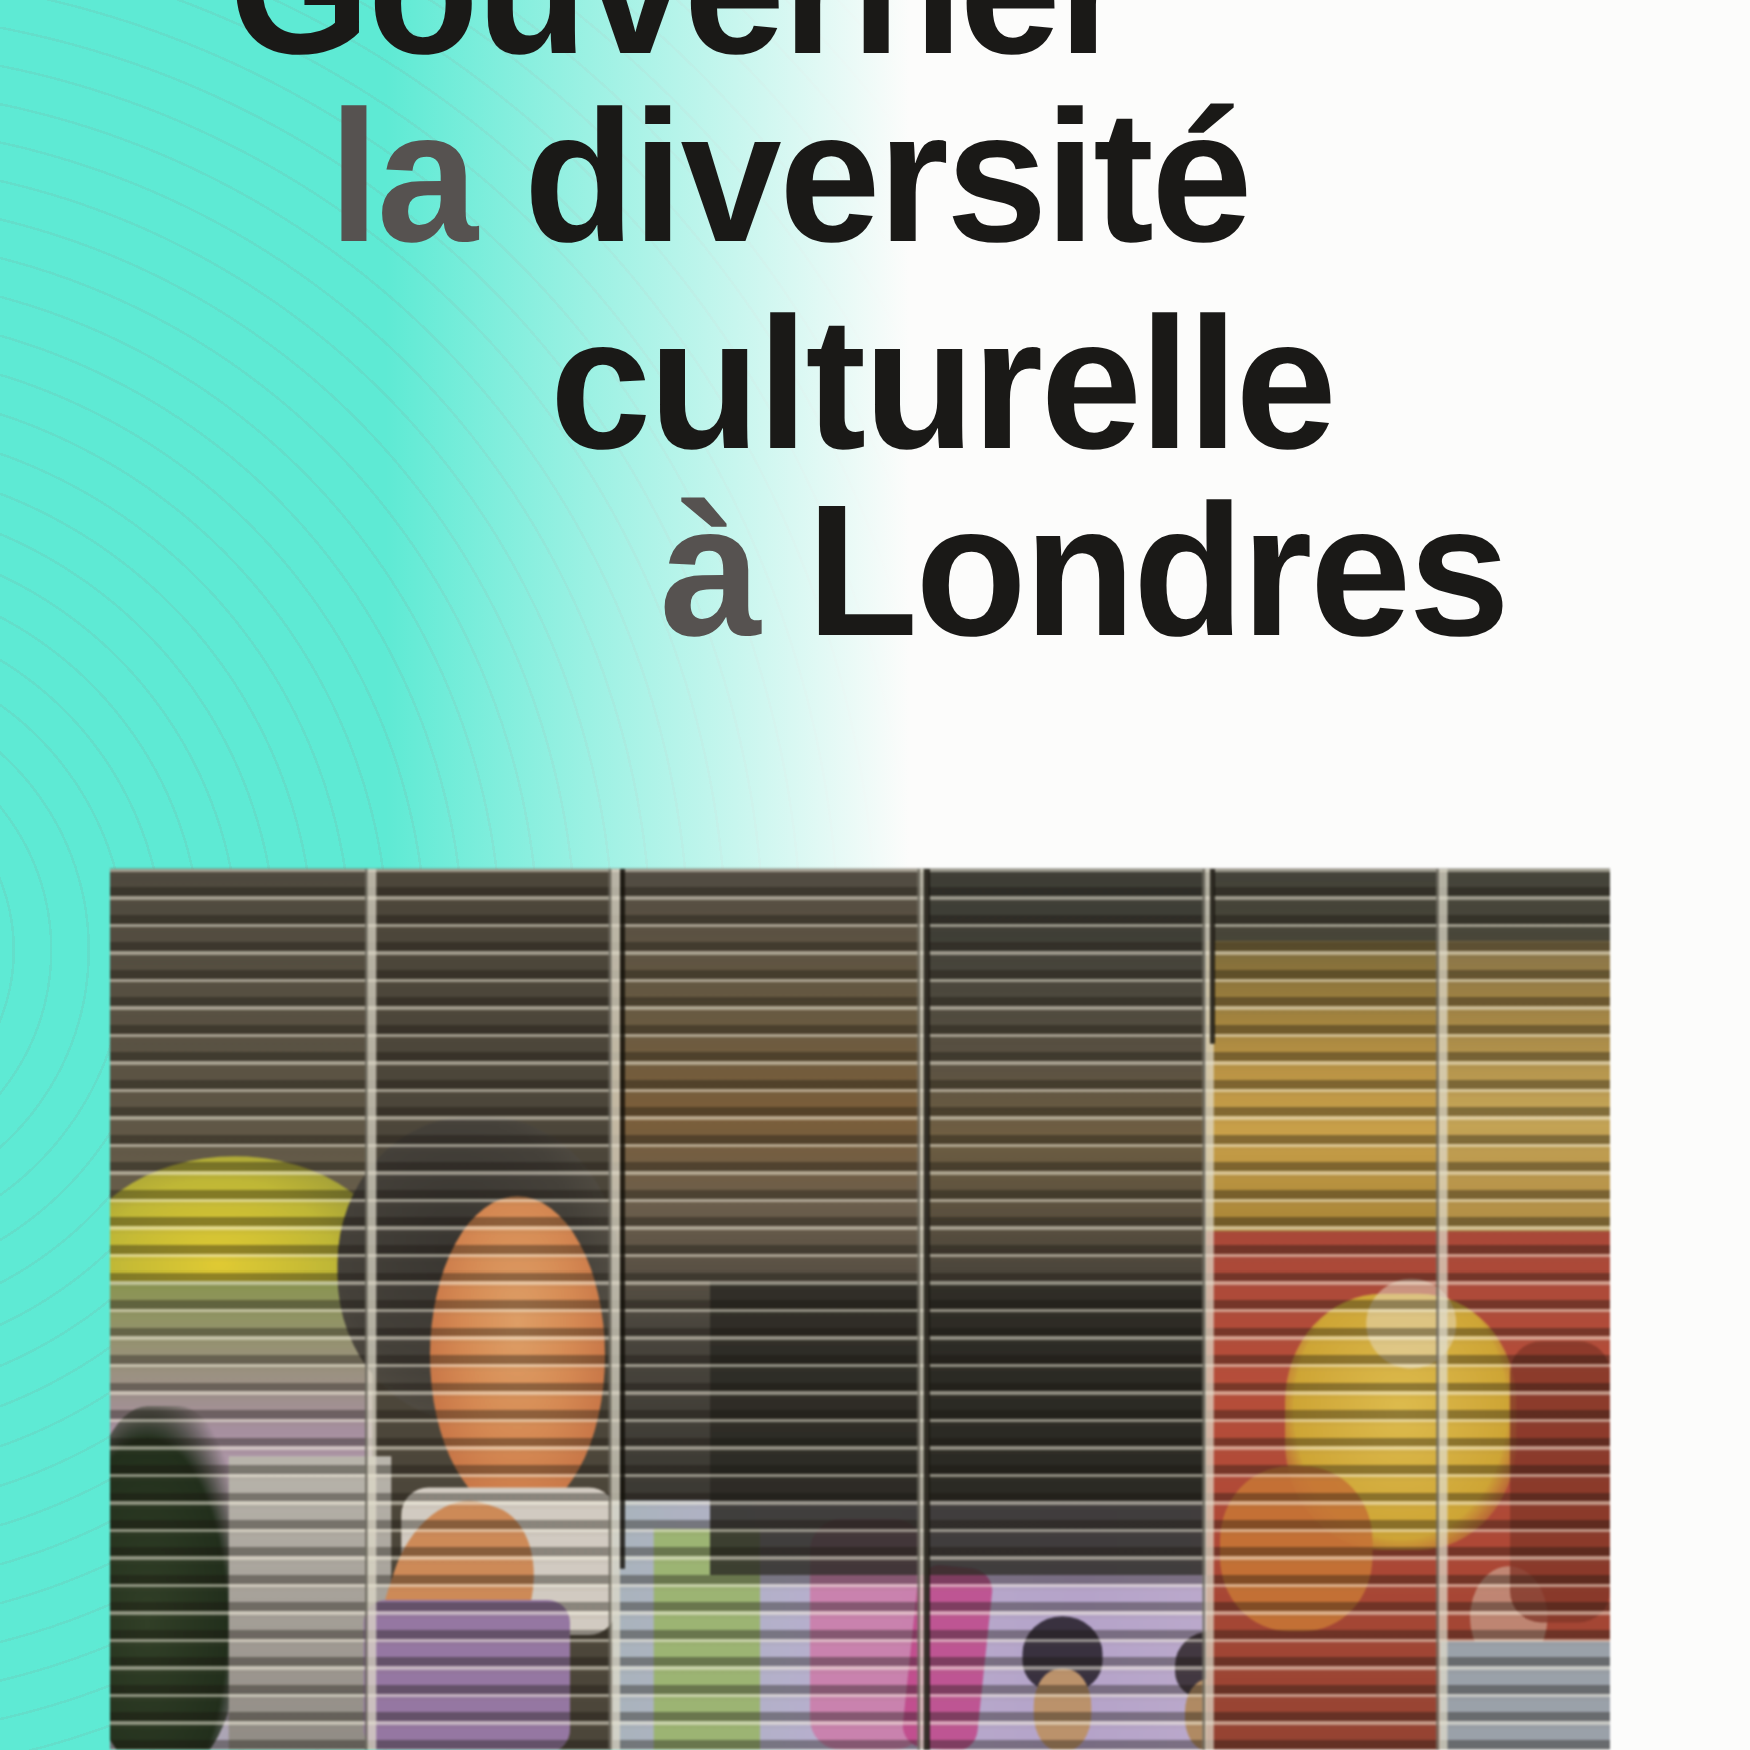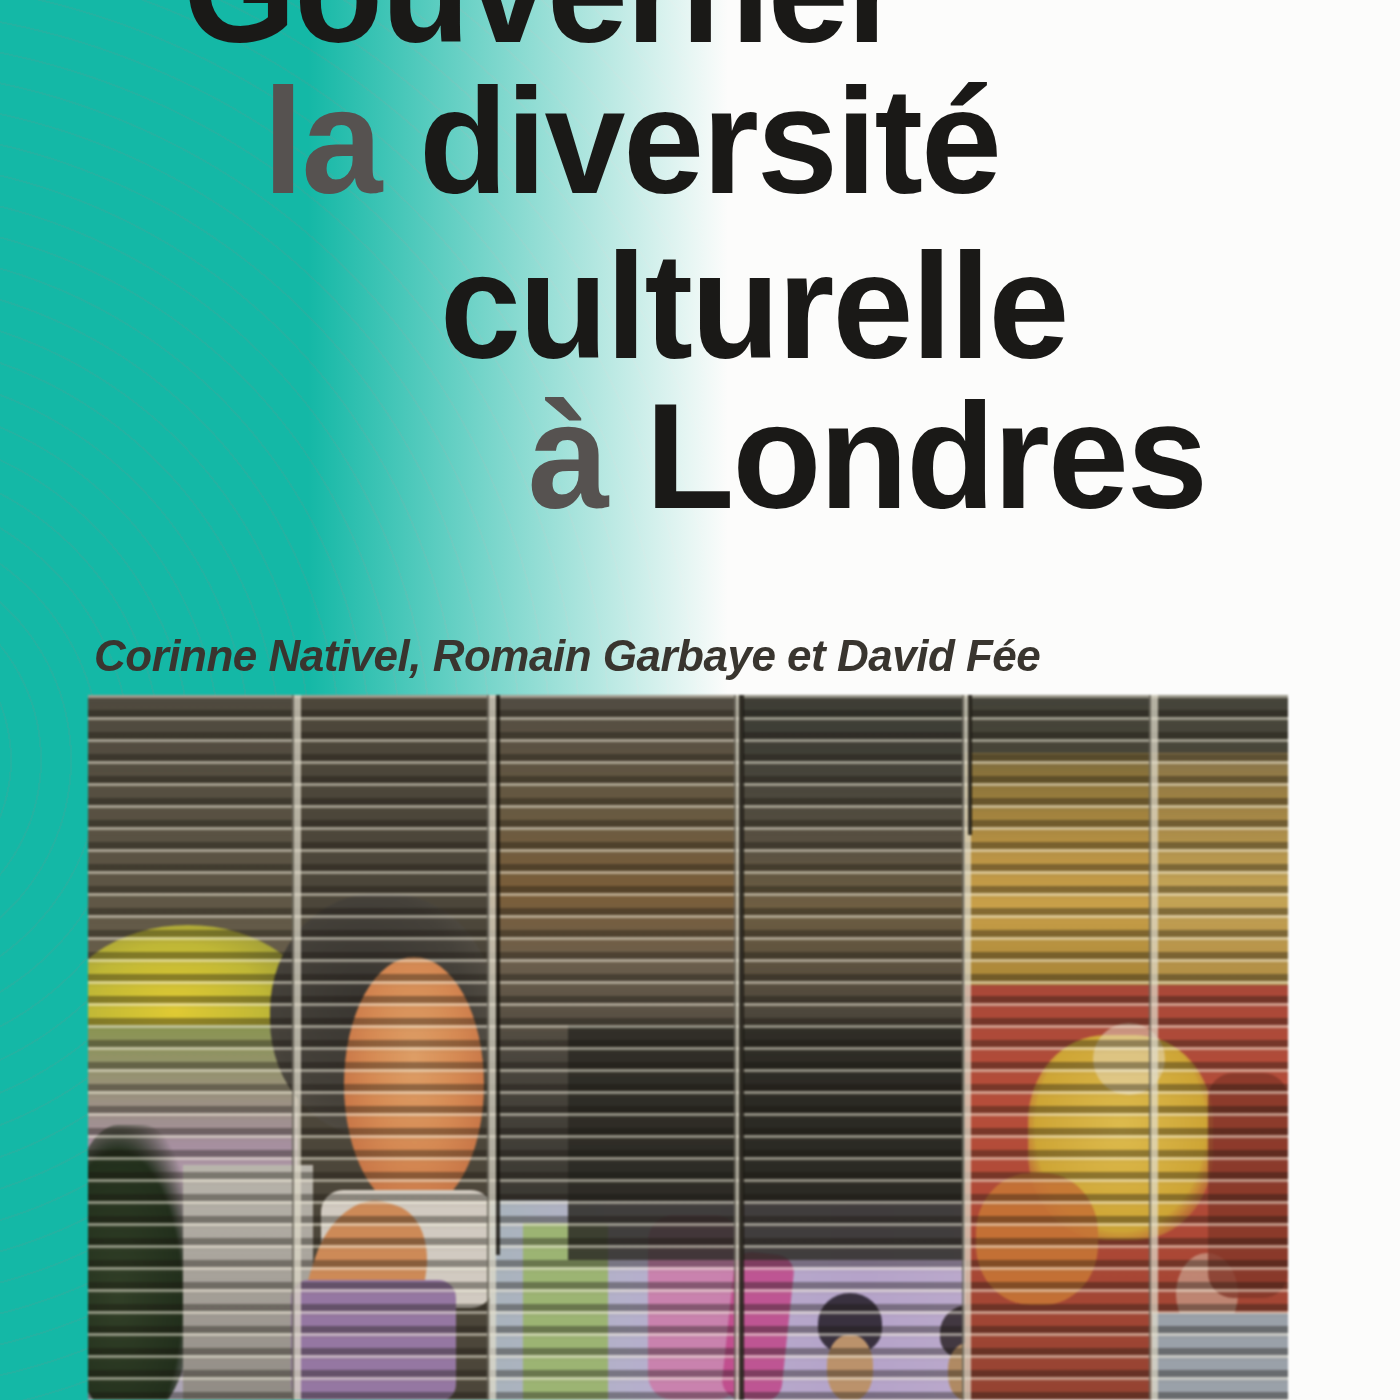--- a/index.html
+++ b/index.html
@@ -1,19 +1,19 @@
 <!DOCTYPE html>
 <html><head>
 <meta charset="utf-8">
 <style>
   html,body{margin:0;padding:0;}
   body{font-family:"Liberation Sans", sans-serif; background:#e8e8e8;}
   .cover{
     position:relative; width:1400px; height:1400px; overflow:hidden;
-    background:#14b8a6;
+    background:#5eead4;
   }
   
   .arcs{
     position:absolute; inset:0;
     background:repeating-radial-gradient(circle at -140px 760px,
       rgba(138,136,132,0.12) 0 2px, rgba(0,0,0,0) 2px 30px);
   }
   .arc-fade{
     position:absolute; inset:0;
     background:linear-gradient(90deg, rgba(252,252,251,0) 0%, rgba(252,252,251,0) 22%, #fcfcfb 52%);
@@ -129,21 +129,20 @@
 
   <div class="trow row3">
     <span>culturelle</span>
   </div>
 
   <div class="trow row4">
     <span class="art">à</span>
     <span>Londres</span>
   </div>
 
-  <div class="byline2">Corinne Nativel, Romain Garbaye et David Fée</div>
 
   <div class="photo" title="Louvred building facade covered with a colourful community mural: a girl's portrait behind the slats at left, red and yellow painted figures at right, lavender and pink figures with small faces along the bottom">
     <div class="c1"></div>
     <div class="c2"></div>
     <div class="c3"></div>
     <div class="c4"></div>
     <div class="c5"></div>
     <div class="c6"></div>
     <div class="top-band"></div>
 

